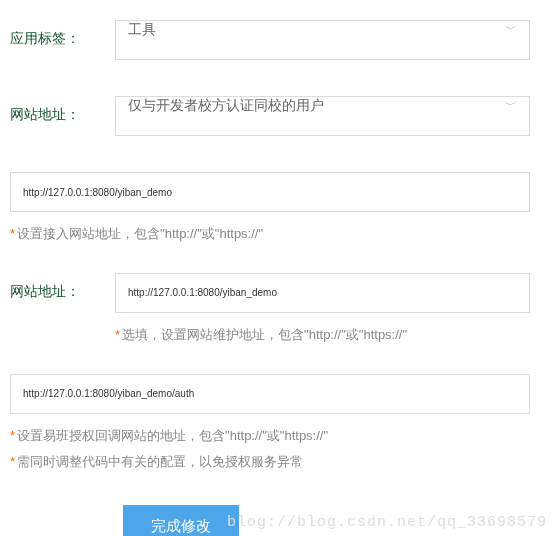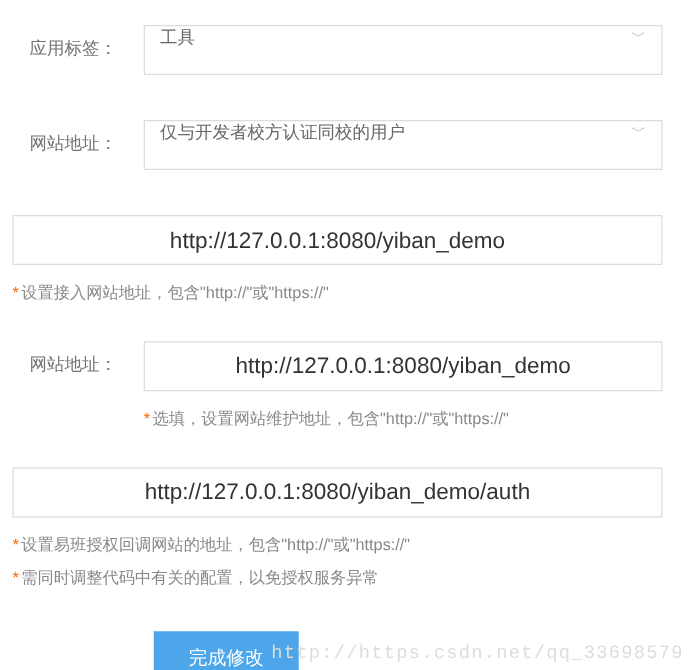--- a/index.html
+++ b/index.html
@@ -14,22 +14,22 @@
       height: 536px;
       padding: 20px 25px 0 10px;
       position: relative;
     }
     .form-row {
       display: flex;
       margin-bottom: 8px;
     }
     .label-col {
       width: 105px;
-      text-align: center;
-      color: #737373;
+      text-align: left;
+      color: #14532d;
       font-size: 14px;
       padding-top: 10px;
       padding-right: 8px;
     }
     .input-col {
       flex: 1;
     }
     .select-box {
       width: 100%;
       height: 40px;
@@ -44,24 +44,23 @@
     }
     .chevron {
       color: #bbb;
       font-size: 12px;
     }
     .text-input {
       width: 100%;
       height: 40px;
       border: 1px solid #dcdcdc;
       padding: 0 12px;
-      font-size: 18px;
+      font-size: 10px;
       color: #333;
       outline: none;
-      text-align: center;
     }
     .hint {
       font-size: 13px;
       color: #888;
       margin-top: 12px;
       line-height: 1.6;
     }
     .asterisk {
       color: #ff6600;
       margin-right: 2px;
@@ -138,13 +137,13 @@
     <input class="text-input" type="text" value="http://127.0.0.1:8080/yiban_demo/auth" style="">
     <div class="hint"><span class="asterisk">*</span><span>设置易班授权回调网站的地址，包含"http://"或"https://"</span></div>
     <div class="hint" style="margin-top:6px"><span class="asterisk">*</span><span>需同时调整代码中有关的配置，以免授权服务异常</span></div>
   </div>
 </div>
 
 <div class="submit-row">
   <button class="submit-btn">完成修改</button>
 </div>
 
-<div class="watermark">http://https.csdn.net/qq_33698579</div>
+<div class="watermark">blog://blog.csdn.net/qq_33698579</div>
 
 </body></html>

